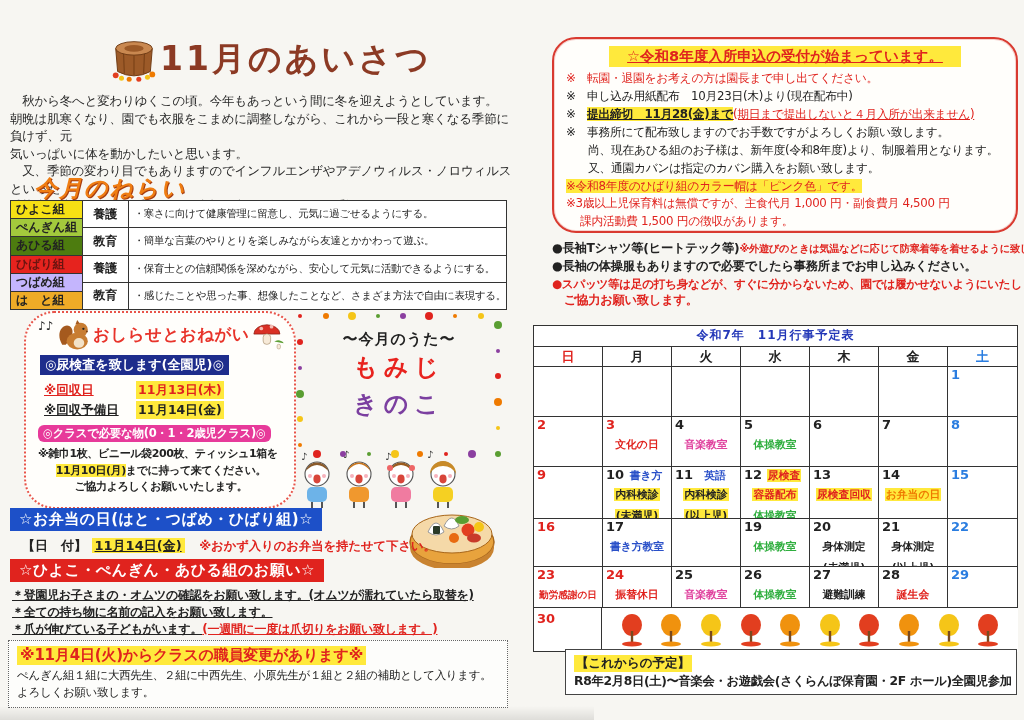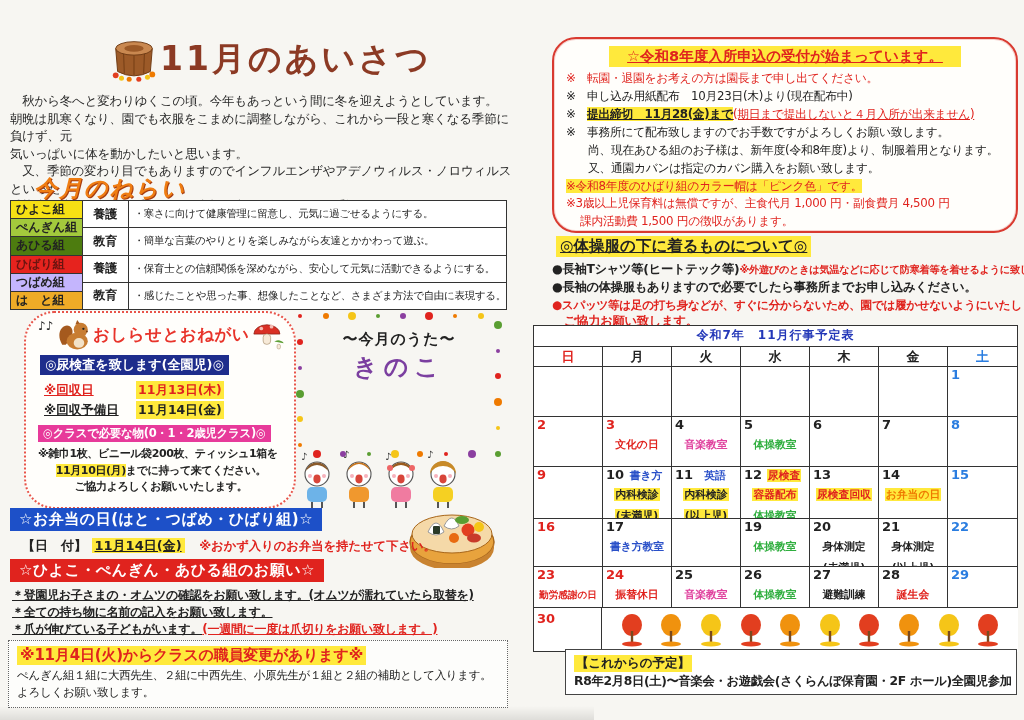--- a/index.html
+++ b/index.html
@@ -39,21 +39,21 @@
     letter-spacing:-0.3px; white-space:nowrap; overflow:hidden; }
 
   
   .notice-box { left:24px; top:311px; width:272px; height:198px; border:2.5px dotted #e8544a; border-radius:30px;
     background:#fffefb; padding:6px 10px 0 12px; }
   .notice-header { display:flex; align-items:center; justify-content:center; gap:3px; }
   .notice-title { font-size:16.5px; font-weight:bold; color:#e8332a; letter-spacing:0.5px; white-space:nowrap; }
   .notes-glyph { font-size:12px; color:#222; align-self:flex-start; }
   .bar { display:inline-block; color:#fff; font-weight:bold; font-size:13px; padding:1px 5px; white-space:nowrap; }
   .bar.navy { background:#1e2d8c; margin:4px 0 4px 2px; }
-  .bar.pink { background:#e73a9a; font-size:11.5px; margin:6px 0 4px 0; letter-spacing:-0.3px; }
+  .bar.pink { background:#e73a9a; font-size:11.5px; margin:6px 0 4px 0; letter-spacing:-0.3px;border-radius:6px; }
   .ndate { display:flex; margin:2px 0 0 6px; font-size:12.5px; font-weight:bold; line-height:1.45; }
   .ndate .lbl { width:92px; text-decoration:underline; white-space:nowrap; }
   .ndate .dt { background:#ffe93c; padding:0 2px; white-space:nowrap; }
   .ndate.red .lbl, .ndate.red .dt { color:#e0231e; }
   .nitems { font-size:11px; font-weight:bold; letter-spacing:-0.4px; line-height:1.5; text-align:center; white-space:nowrap; }
   .nitems .hl-y { background:#ffe93c; }
 
   
   .song-box { left:300px; top:316px; width:198px; height:138px; text-align:center; }
   .song-title { font-size:15px; font-weight:bold; margin-top:14px; letter-spacing:1px; }
@@ -262,20 +262,21 @@
       <span style="position: absolute; left: 66.7692px; top: 136px; width: 4px; height: 4px; border-radius: 50%; background: rgb(90, 158, 50);"></span>
       <span style="position: absolute; left: 39.9231px; top: 135px; width: 6px; height: 6px; border-radius: 50%; background: rgb(139, 63, 160);"></span>
       <span style="position: absolute; left: 13.0769px; top: 134px; width: 8px; height: 8px; border-radius: 50%; background: rgb(224, 35, 30);"></span>
       <span style="position: absolute; left: -2px; top: 127.231px; width: 4px; height: 4px; border-radius: 50%; background: rgb(239, 122, 0);"></span>
       <span style="position: absolute; left: -3px; top: 100.385px; width: 6px; height: 6px; border-radius: 50%; background: rgb(245, 197, 24);"></span>
       <span style="position: absolute; left: -4px; top: 73.5385px; width: 8px; height: 8px; border-radius: 50%; background: rgb(90, 158, 50);"></span>
       <span style="position: absolute; left: -2px; top: 49.6923px; width: 4px; height: 4px; border-radius: 50%; background: rgb(139, 63, 160);"></span>
       <span style="position: absolute; left: -3px; top: 22.8462px; width: 6px; height: 6px; border-radius: 50%; background: rgb(224, 35, 30);"></span>
     </div>
   <div class="song-title">〜今月のうた〜</div>
+  <div class="song-name" style="color: rgb(232, 35, 30);">もみじ</div>
   <div class="song-name" style="color: rgb(123, 63, 160);">きのこ</div>
 </div>
 
 <div class="abs kids-illustration">
   <svg width="168" height="62" viewBox="0 0 168 62">
     <g>
       <text x="8" y="10" font-size="10" fill="#333">♪</text>
       <circle cx="24" cy="24" r="12" fill="#fff" stroke="#555" stroke-width="1.1"></circle>
       <path d="M12.5 21 a12 12 0 0 1 23 0 q-6 -6 -11.5 -6 q-5.5 0 -11.5 6" fill="#8a5a2a"></path>
       <ellipse cx="24" cy="29" rx="3.6" ry="4.4" fill="#d8453a"></ellipse>
@@ -370,21 +371,20 @@
       <div>※　事務所にて配布致しますのでお手数ですがよろしくお願い致します。</div>
       <div class="a-ind">尚、現在あひる組のお子様は、新年度(令和8年度)より、制服着用となります。</div>
       <div class="a-ind">又、通園カバンは指定のカバン購入をお願い致します。</div>
       <div class="a-red"><span class="a-hl">※令和8年度のひばり組のカラー帽は「ピンク色」です。</span></div>
       <div class="a-red">※3歳以上児保育料は無償ですが、主食代月 1,000 円・副食費月 4,500 円</div>
       <div class="a-red a-ind2">課内活動費 1,500 円の徴収があります。</div>
     </div>
 </div>
 
 <div class="abs gym">
-  <div class="gym-title">◎体操服の下に着るものについて◎</div>
   <div class="gym-lines">
     <div>
       <span>●長袖Tシャツ等(ヒートテック等)</span><span class="g-note">※外遊びのときは気温などに応じて防寒着等を着せるように致します。</span>
     </div>
     <div>●長袖の体操服もありますので必要でしたら事務所までお申し込みください。</div>
     <div class="g-red g-l3">●スパッツ等は足の打ち身などが、すぐに分からないため、園では履かせないようにいたします。</div>
     <div class="g-red g-ind">ご協力お願い致します。</div>
   </div>
 </div>
 

